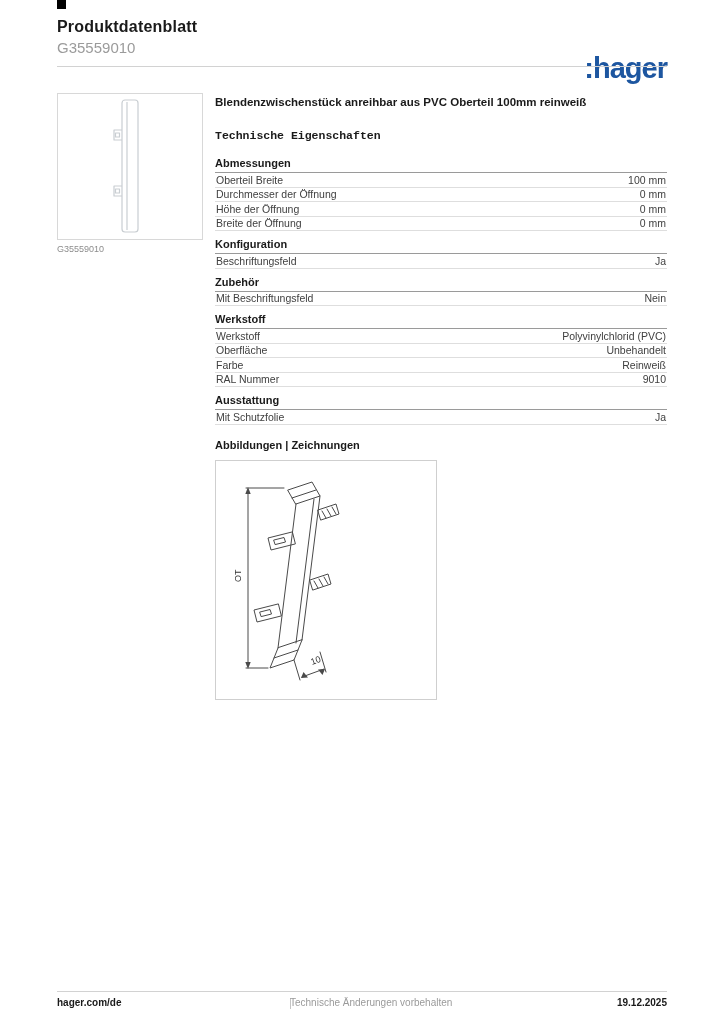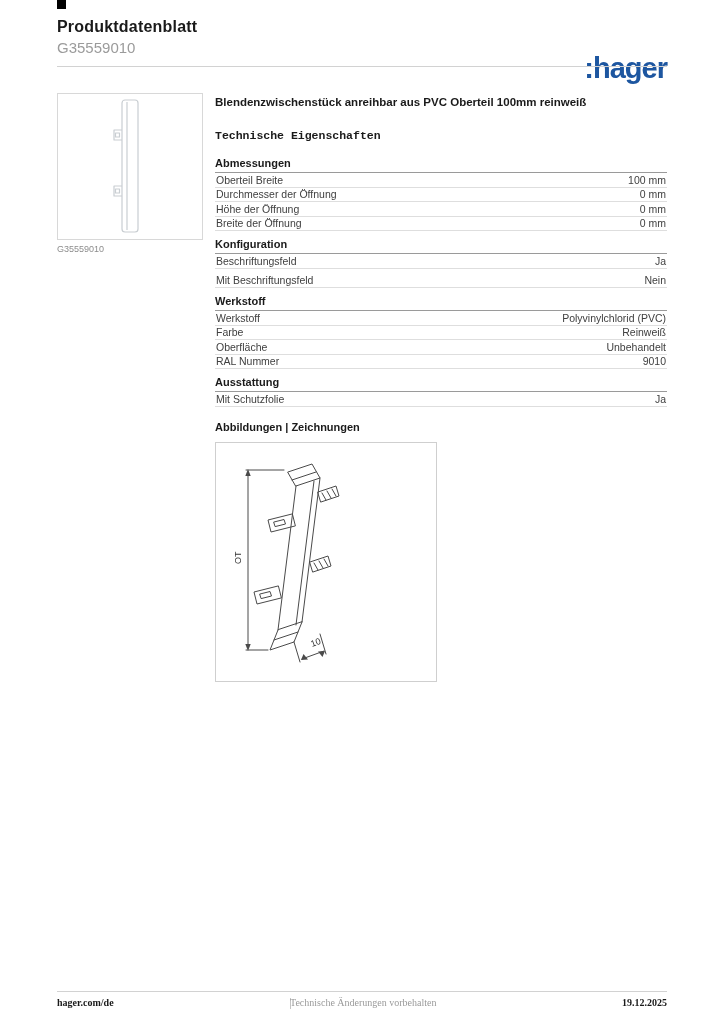--- a/index.html
+++ b/index.html
@@ -39,21 +39,21 @@
   .spec-value { text-align:right; white-space:nowrap; padding-left:12px; }
 
   .drawings-heading { font-size:11px; font-weight:700; margin-top:14px; }
   .drawing-box { margin-top:9px; width:222px; height:240px; border:1px solid #cfcfcf;
                  box-sizing:border-box; background:#fff; }
   .drawing-box svg { width:100%; height:100%; display:block; }
   .dim-text { font-size:9px; fill:#333; font-family:"Liberation Sans", sans-serif; }
 
   
   .rule-bottom { position:absolute; left:57px; top:991px; width:610px; height:1px; background:#d2d2d2; }
-  .footer { position:absolute; left:57px; top:997px; width:610px; height:14px; font-size:10px;font-family:Liberation Serif, serif; }
+  .footer { position:absolute; left:57px; top:997px; width:610px; height:14px; font-size:10px; }
   .f-left  { position:absolute; left:0; top:0; font-weight:700; color:#1a1a1a; }
   .f-sep   { position:absolute; left:233px; top:1px; width:1px; height:11px; background:#c4c4c4; }
   .f-center{ position:absolute; left:233px; top:0; color:#9a9a9a; }
   .f-right { position:absolute; right:0; top:0; font-weight:700; color:#1a1a1a; }
 </style>
 </head>
 <body>
 
 <div class="page">
 
@@ -103,38 +103,39 @@
           </div>
         </div>
         <div class="spec-section">
           <div class="spec-heading">Konfiguration</div>
           <div class="spec-row">
             <span class="spec-label">Beschriftungsfeld</span>
             <span class="spec-value">Ja</span>
           </div>
         </div>
         <div class="spec-section">
+          <div class="spec-heading">Zubehör</div>
           <div class="spec-row">
             <span class="spec-label">Mit Beschriftungsfeld</span>
             <span class="spec-value">Nein</span>
           </div>
         </div>
         <div class="spec-section">
           <div class="spec-heading">Werkstoff</div>
           <div class="spec-row">
             <span class="spec-label">Werkstoff</span>
             <span class="spec-value">Polyvinylchlorid (PVC)</span>
           </div>
           <div class="spec-row">
+            <span class="spec-label">Oberfläche</span>
+            <span class="spec-value">Unbehandelt</span>
+          </div>
+          <div class="spec-row">
             <span class="spec-label">Farbe</span>
             <span class="spec-value">Reinweiß</span>
-          </div>
-          <div class="spec-row">
-            <span class="spec-label">Oberfläche</span>
-            <span class="spec-value">Unbehandelt</span>
           </div>
           <div class="spec-row">
             <span class="spec-label">RAL Nummer</span>
             <span class="spec-value">9010</span>
           </div>
         </div>
         <div class="spec-section">
           <div class="spec-heading">Ausstattung</div>
           <div class="spec-row">
             <span class="spec-label">Mit Schutzfolie</span>

